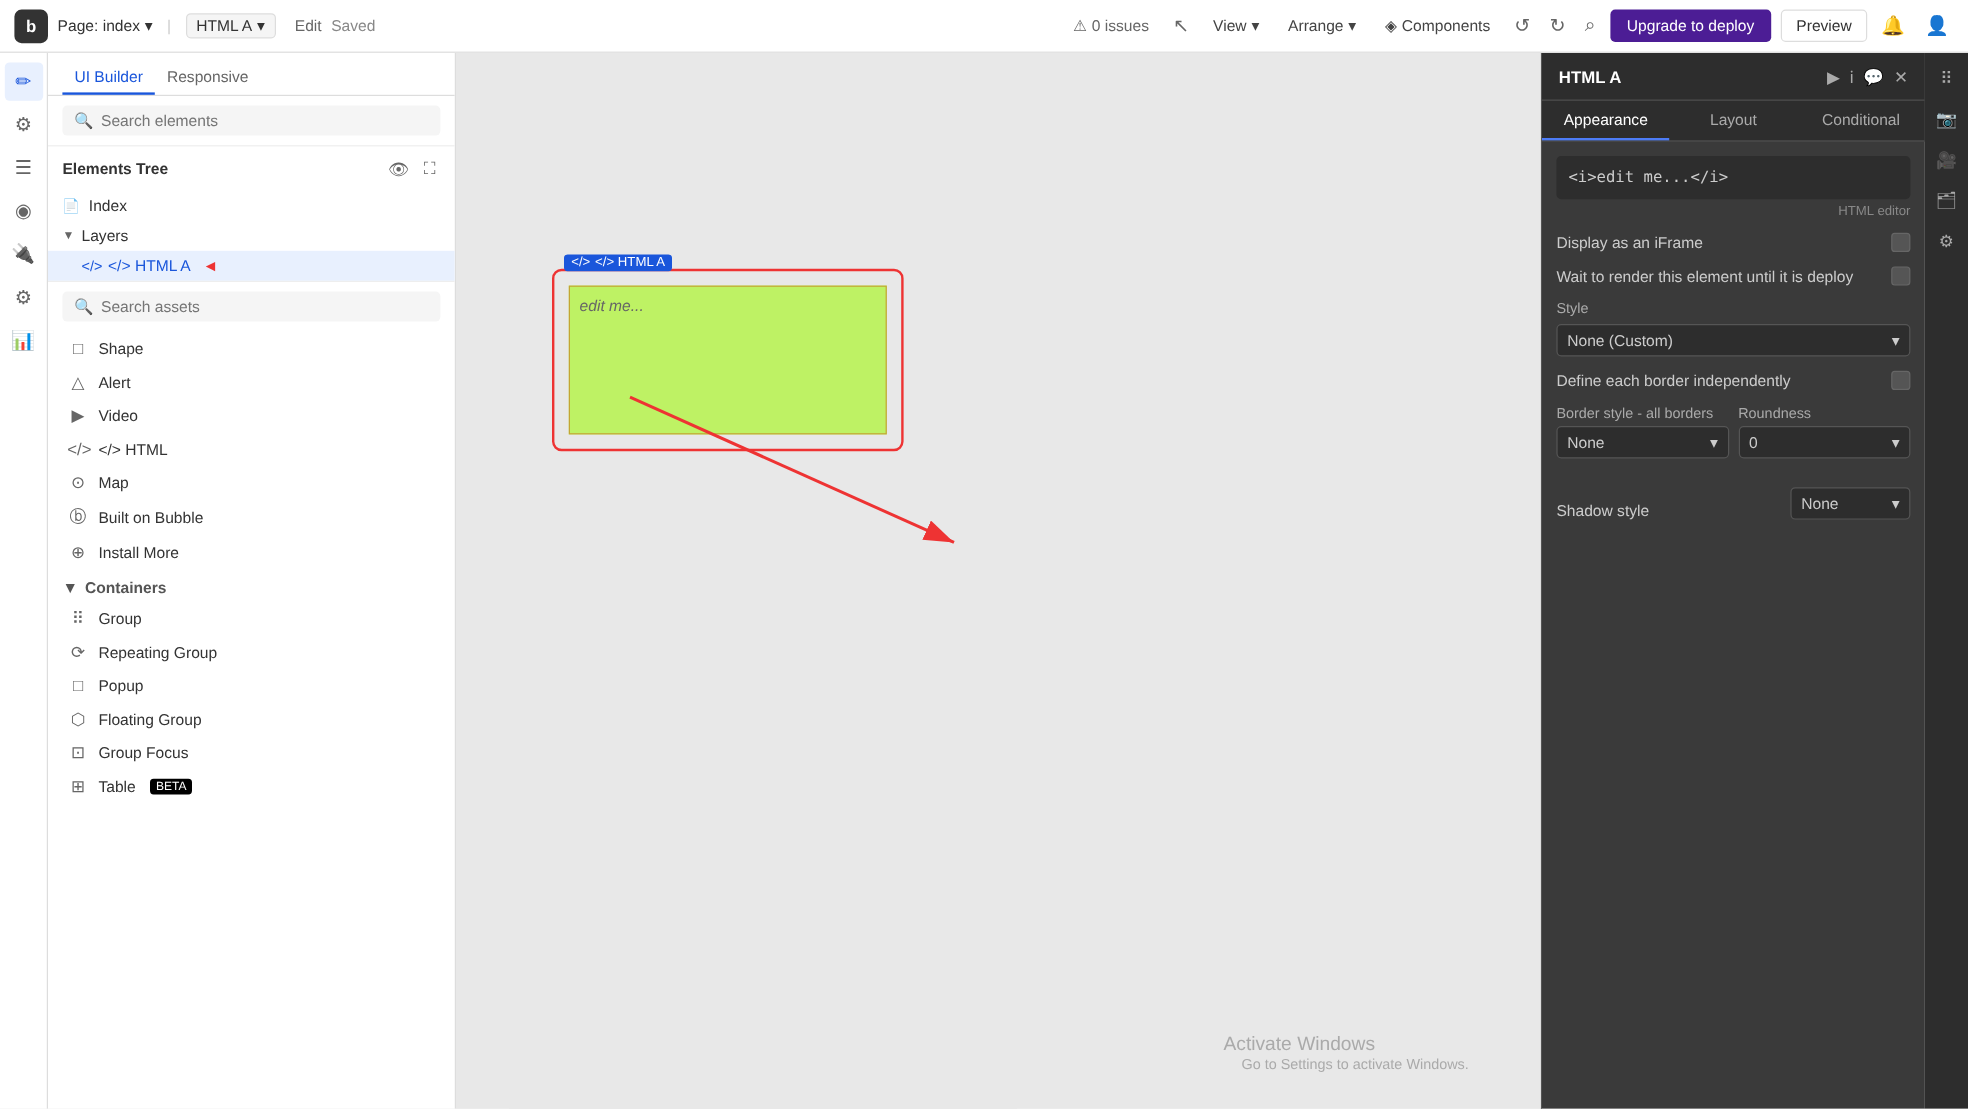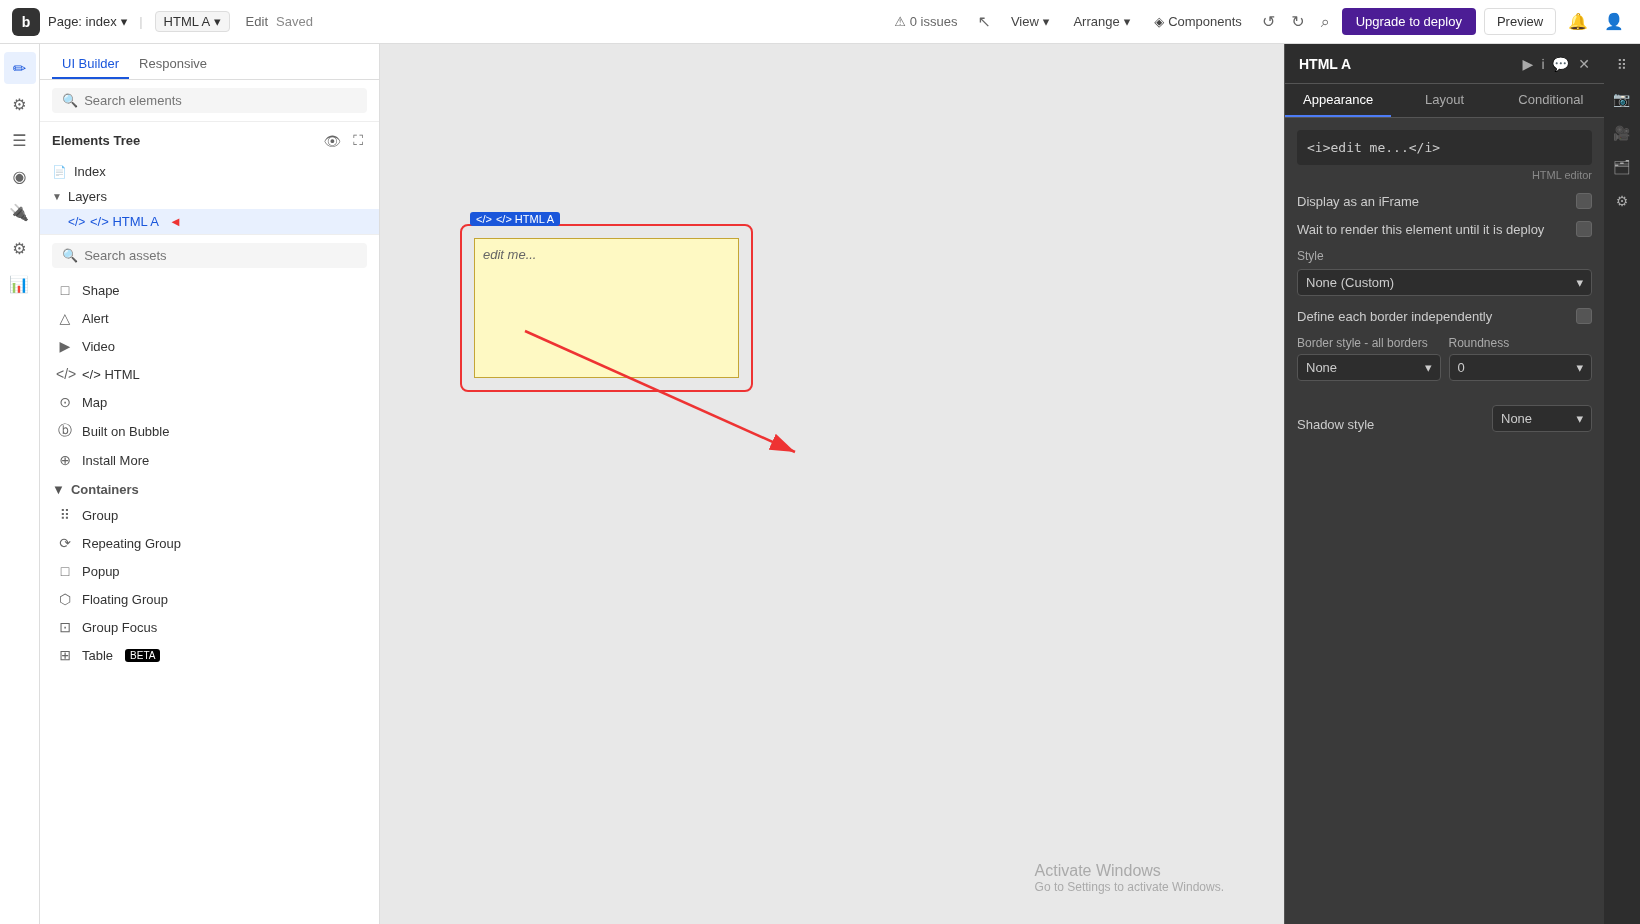--- a/index.html
+++ b/index.html
@@ -205,23 +205,23 @@
       left: 8px;
       background: #1a56db;
       color: #fff;
       font-size: 11px;
       padding: 1px 6px;
       border-radius: 3px;
       display: flex; align-items: center; gap: 4px;
     }
     .canvas-element-content {
       width: 265px;
-      height: 140px;
+      height: 124px;
       border: 1px solid #c4a535;
-      background: #fef9c3;
+      background: #bef264;
       padding: 8px;
       font-size: 13px;
       color: #666;
       font-style: italic;
     }
 
     
     .arrow-overlay {
       position: absolute;
       top: 0; left: 0;
@@ -353,21 +353,21 @@
       display: flex; align-items: center; justify-content: center;
       color: #aaa; font-size: 14px; cursor: pointer;
     }
 
     .watermark {
       position: absolute;
       bottom: 30px; right: 60px;
       color: #aaa; font-size: 16px;
       pointer-events: none;
     }
-    .watermark-sub { font-size: 12px; }
+    .watermark-sub { font-size: 12px; margin-left: 15px; }
 
     .badge-beta {
       background: #000000;
       color: #fff; font-size: 10px;
       padding: 1px 5px; border-radius: 3px;
       margin-left: 4px;
     }
 
     
     ::-webkit-scrollbar { width: 4px; }

